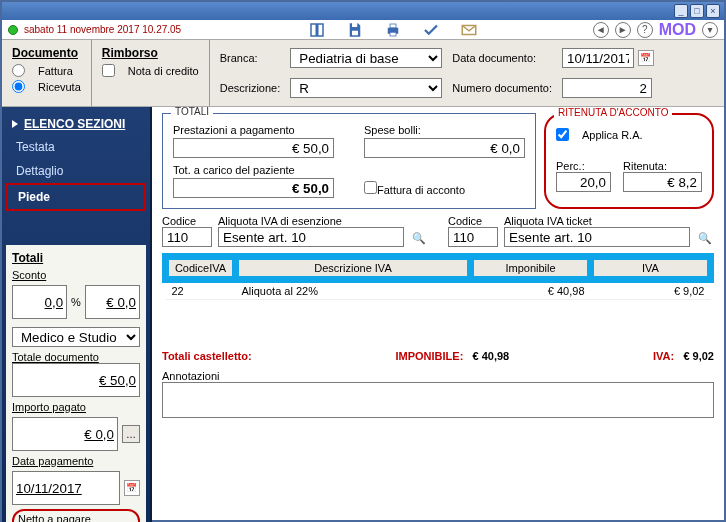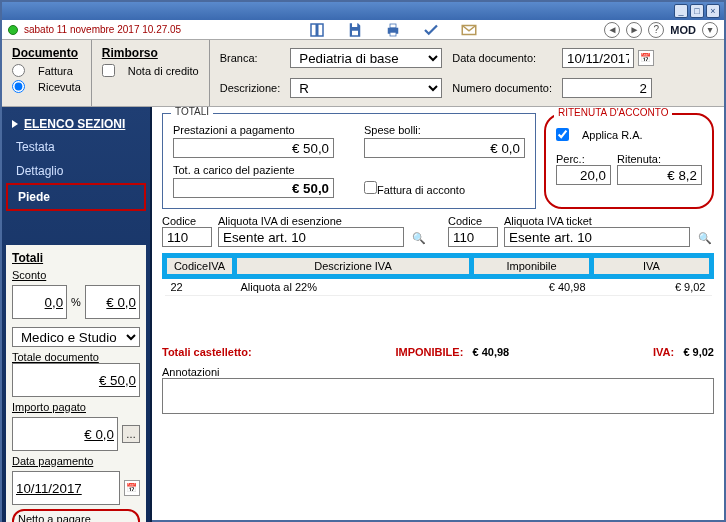--- a/index.html
+++ b/index.html
@@ -8,21 +8,21 @@
   .titlebar { height: 18px; background: linear-gradient(#5a8acc,#3b6ab0); display:flex; justify-content:flex-end; align-items:center; padding:0 4px; gap:2px;}
   .tbtn { width:14px; height:14px; background:#d9e4f6; border:1px solid #2a4d82; border-radius:2px; font-size:9px; display:flex; align-items:center; justify-content:center; color:#2a4d82; cursor:pointer;}
   .statusbar { height:20px; background:#fff; border-bottom:1px solid #aaa; display:flex; align-items:center; padding:0 6px; justify-content:space-between;}
   .statusleft { display:flex; align-items:center; gap:6px;}
   .dot { width:10px; height:10px; border-radius:50%; background:#2bbf2b; border:1px solid #1a7c1a;}
   .datetime { color:#a00000; font-size:10px; }
   .toolbar-icons { display:flex; gap:18px; align-items:center; margin-left:120px;}
   .ticon { width:20px;height:20px; display:flex; align-items:center; justify-content:center; color:#3b6ab0;}
   .statright { display:flex; align-items:center; gap:6px;}
   .circlebtn { width:16px;height:16px; border-radius:50%; border:1px solid #777; display:flex;align-items:center;justify-content:center; font-size:10px; color:#555;}
-  .modlabel { color:#0f172a; font-weight:bold; font-size:11px;}
+  .modlabel { color:#8b5cf6; font-weight:bold; font-size:16px;}
   .formtop { display:flex; gap:0px; border-bottom:1px solid #aaa; background:#ece9e2;}
   .docpanel, .rimb-panel { padding:6px 10px 10px 10px;}
   .panel-title { font-weight:bold; font-size:12px; text-decoration: underline; margin-bottom:4px; }
   .radio-row, .check-row { display:flex; align-items:center; gap:13px; margin:3px 0; font-size:11px;}
   .rimb-panel { border-left:1px solid #999; border-right:1px solid #999;}
   .rightform { flex:1; padding:6px 10px; display:grid; grid-template-columns:auto 1fr auto 1fr; gap:6px 10px; align-items:center; }
   .rightform label { font-size:11px; }
   .sel { border:1px solid #7a7a7a; height:20px; padding:0 4px; background:#fff;}
   .txt { border:1px solid #7a7a7a; height:20px; padding:0 4px; text-align:right; background:#fff;}
   .main { display:flex; height: calc(100% - 18px - 20px - 58px); }
@@ -41,27 +41,27 @@
   .highlight-red { border:2px solid #c00000; border-radius:12px; padding:2px 4px;}
   .content { flex:1; padding:6px 10px; overflow:hidden;}
   .group { border:1px solid #4a6a9e; padding:10px; position:relative; margin-bottom:6px;}
   .group-label { position:absolute; top:-8px; left:8px; background:#fff; padding:0 4px; font-size:10px; color:#333;}
   .top-groups { display:flex; gap:8px; }
   .totali-group { flex:1; display:grid; grid-template-columns:1fr 1fr; gap:6px 30px;}
   .fieldcol label { font-size:11px; display:block; margin-bottom:2px;}
   .rbox { border:1px solid #7a7a7a; height:20px; width:100%; text-align:right; padding:0 4px; background:#fff;}
   .ritenuta-group { width:170px; border:2px solid #c00000; border-radius:18px; padding:10px;}
   .ritenuta-group .group-label { color:#c00000;}
-  .percrow { display:flex; gap:6px; margin-top:12px;}
+  .percrow { display:flex; gap:12px; margin-top:19px;}
   .codesec { display:flex; gap:20px; margin-bottom:6px;}
   .codecol { flex:1; display:flex; gap:6px; align-items:flex-end;}
   .codecol .lblwrap { display:flex; flex-direction:column; }
   .cast-head { font-weight:bold; font-size:12px; margin-bottom:2px;}
   table.cast { width:100%; border-collapse:collapse; font-size:11px;}
-  table.cast th { background:#ece9e2; border:5px solid #0ea5e9; padding:2px 4px; font-weight:normal;}
+  table.cast th { background:#ece9e2; border:7px solid #0ea5e9; padding:2px 4px; font-weight:normal;}
   table.cast td { border-bottom:1px solid #eee; padding:2px 6px;}
   .tdright { text-align:right;}
   .tot-row { display:flex; justify-content:space-between; margin-top:50px; font-weight:bold; font-size:11px;}
   .red { color:#c00000;}
   .annot { margin-top:8px;}
   .annot textarea { width:100%; height:36px; border:1px solid #7a7a7a; resize:none;}
   .lookbtn { width:18px;height:18px; display:inline-flex; align-items:center; justify-content:center; font-size:11px; color:#555;}
   .cal { width:16px; height:16px; border:1px solid #999; background:#fff; display:inline-flex; align-items:center; justify-content:center; font-size:9px; color:#c00000;}
 </style>
 </head>

